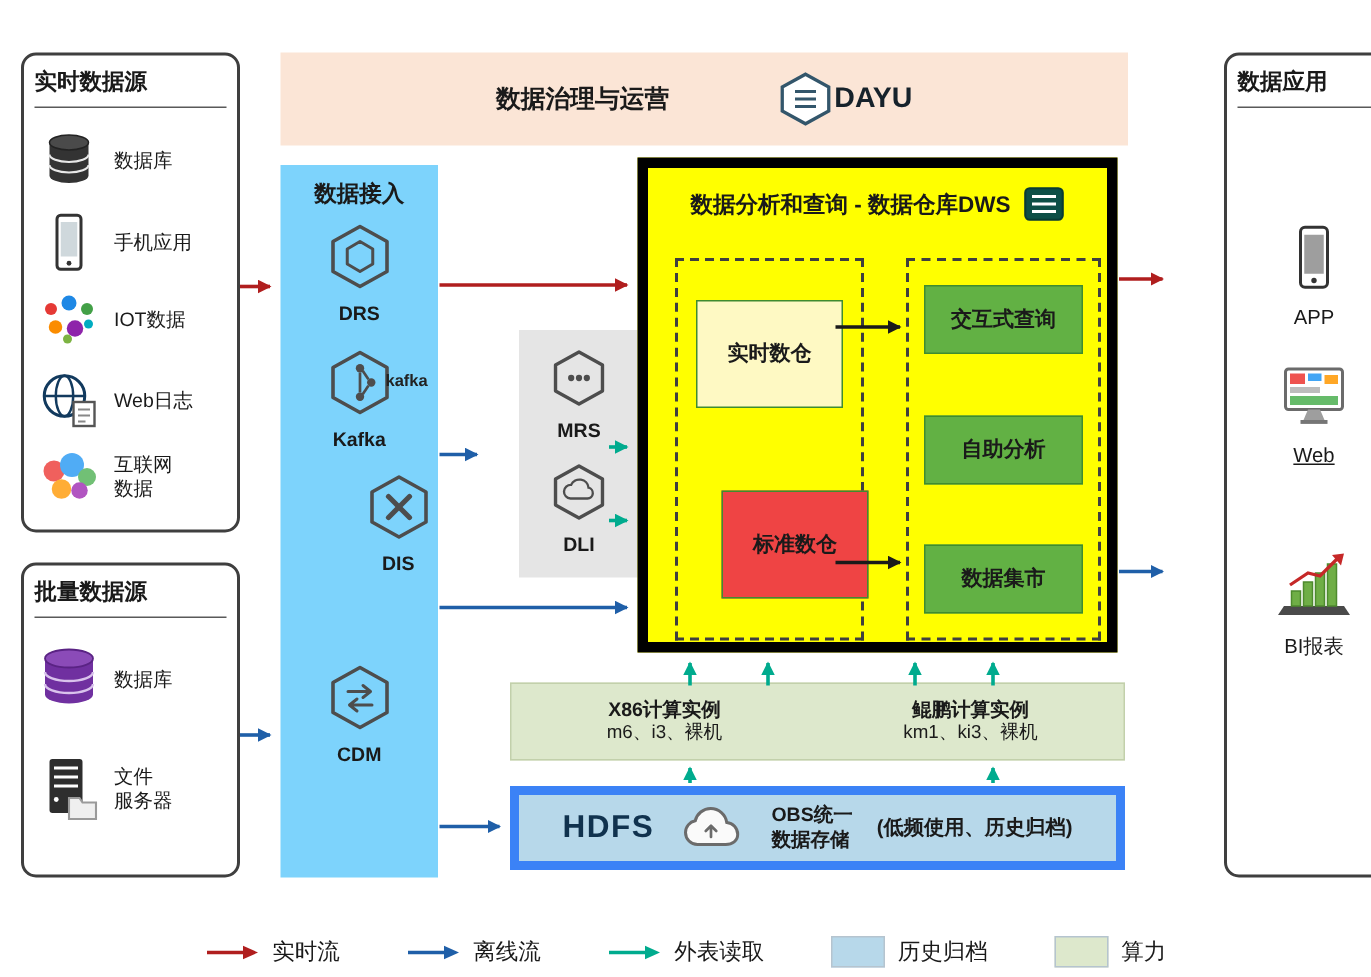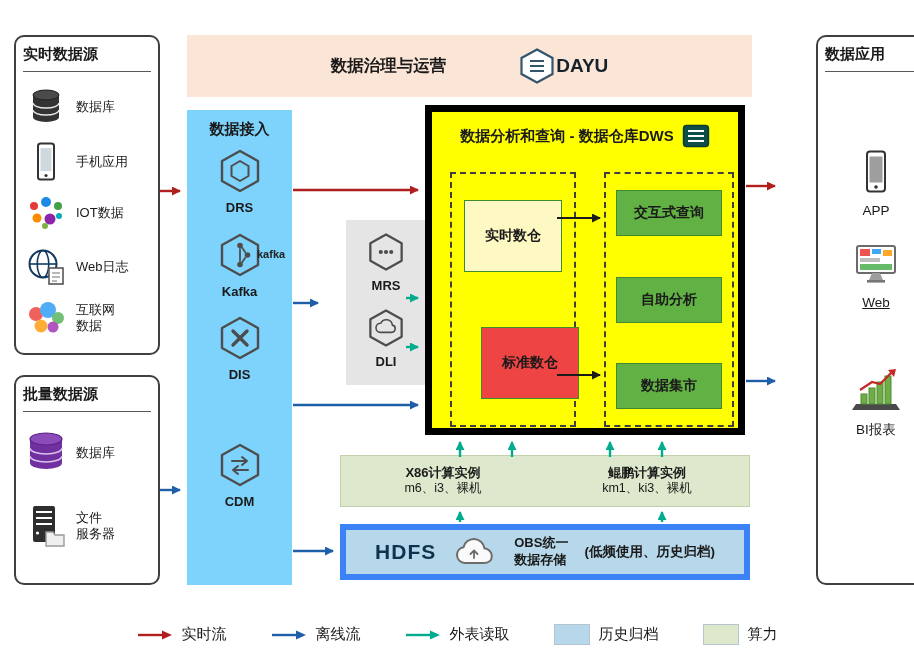--- a/index.html
+++ b/index.html
@@ -199,21 +199,21 @@
         <circle cx="23" cy="32.5" r="2.8" fill="#4d4d4d"></circle>
         <circle cx="30.5" cy="23" r="2.8" fill="#4d4d4d"></circle>
         <line x1="23" y1="16.3" x2="23" y2="29.7" stroke="#4d4d4d" stroke-width="1.8"></line>
         <line x1="24.8" y1="15.2" x2="28.6" y2="20.8" stroke="#4d4d4d" stroke-width="1.8"></line>
         <line x1="24.8" y1="30.8" x2="28.6" y2="25.2" stroke="#4d4d4d" stroke-width="1.8"></line>
       </svg>
       <span class="kafka-word">kafka</span>
       <div class="svc-label">Kafka</div>
     </div>
 
-    <div class="svc" style="top:205px;">
+    <div class="svc" style="top:205px;padding-left:26px;">
       <svg width="46" height="46" viewBox="0 0 46 46">
         <polygon points="23,3 41,13 41,33 23,43 5,33 5,13" fill="none" stroke="#4d4d4d" stroke-width="2.4" stroke-linejoin="round"></polygon>
         <line x1="16" y1="16" x2="30" y2="30" stroke="#4d4d4d" stroke-width="3.4" stroke-linecap="round"></line>
         <line x1="30" y1="16" x2="16" y2="30" stroke="#4d4d4d" stroke-width="3.4" stroke-linecap="round"></line>
       </svg>
       <div class="svc-label">DIS</div>
     </div>
 
     <div class="svc" style="top:332px;">
       <svg width="46" height="46" viewBox="0 0 46 46">

